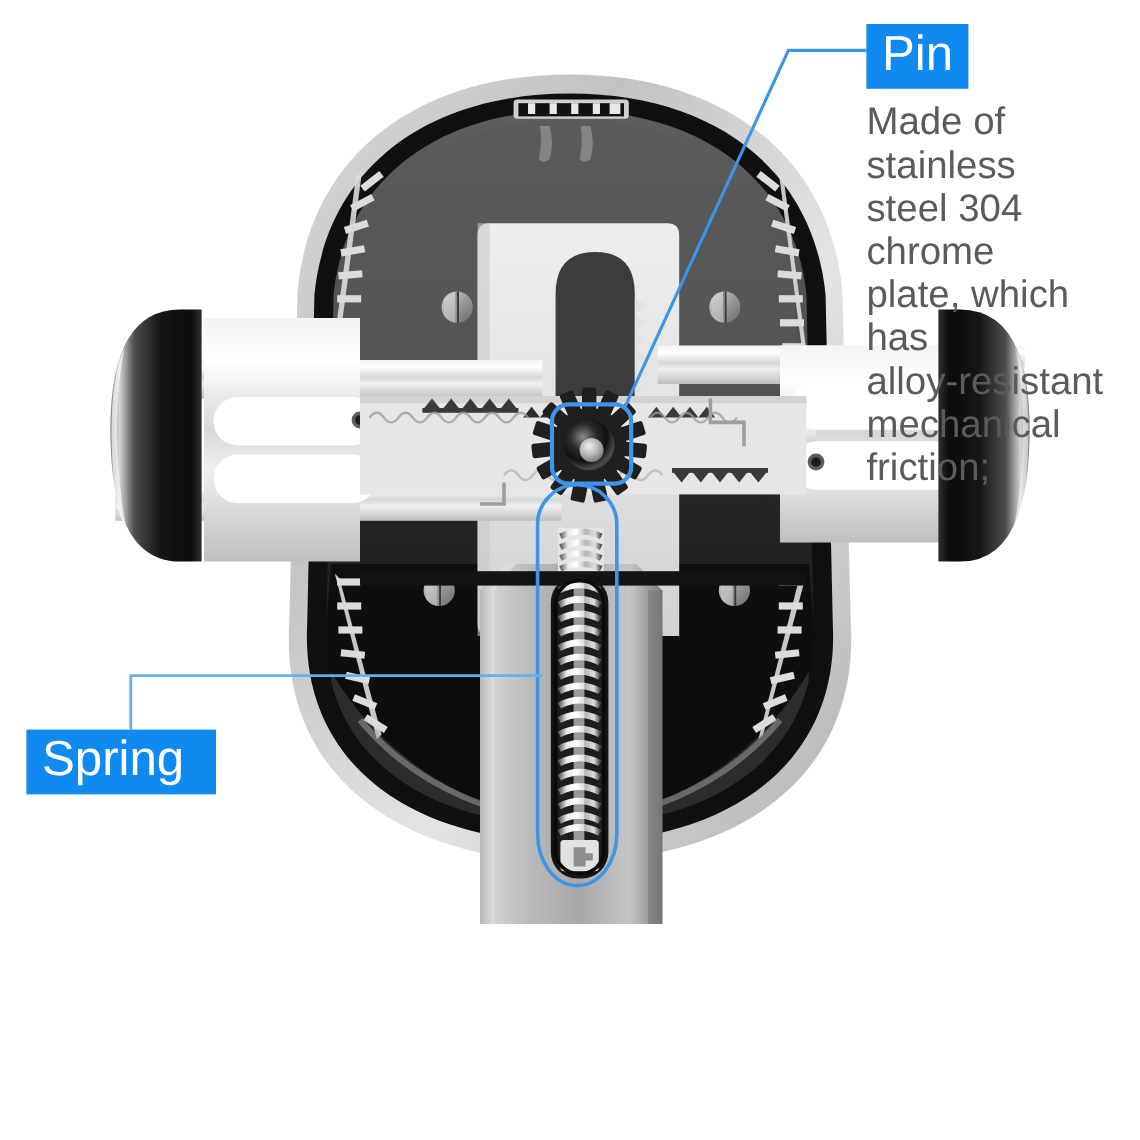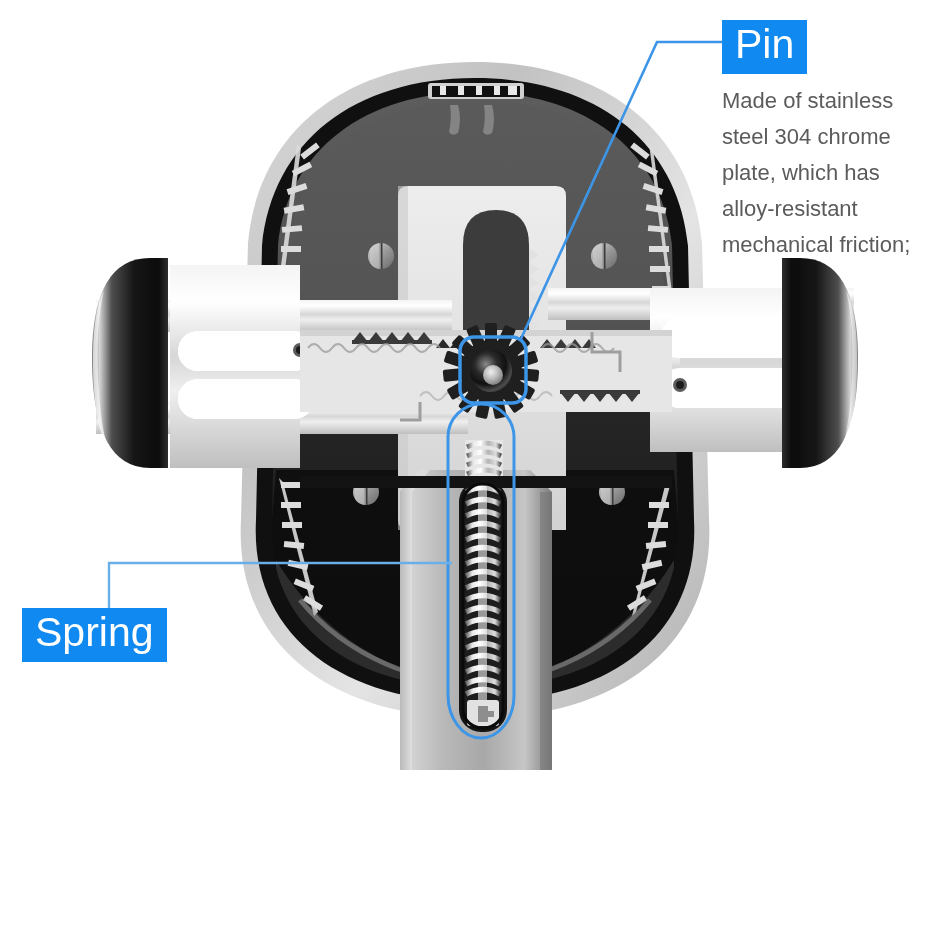--- a/index.html
+++ b/index.html
@@ -35,41 +35,41 @@
     color: #ffffff;
     font-size: 40px;
     line-height: 1.0;
     padding: 6px 14px 10px 14px;
     font-weight: 400;
     letter-spacing: 0px;
     white-space: nowrap;
   }
   .callout-body {
     color: #5b5b5b;
-    font-size: 22px;
+    font-size: 32px;
     line-height: 36px;
     margin-top: 11px;
     white-space: pre-line;
     font-weight: 400;
   }
 
   #callout-pin {
     left: 722px;
     top: 20px;
     width: 222px;
   }
   #callout-pin .callout-badge { font-size: 41px; padding: 4px 13px 9px 13px; }
   #callout-pin .callout-body { margin-top: 9px; }
 
   #callout-spring {
     left: 22px;
     top: 608px;
     width: 310px;
   }
-  #callout-spring .callout-badge { font-size: 41px; padding: 4px 13px 9px 13px; }
+  #callout-spring .callout-badge { font-size: 41px; padding: 4px 26px 9px 13px; }
   #callout-spring .callout-body { margin-top: 10px; }
 </style>
 </head>
 <body>
 
 <div id="stage">
 
   <svg id="art" viewBox="0 0 950 950">
     <defs>
 

